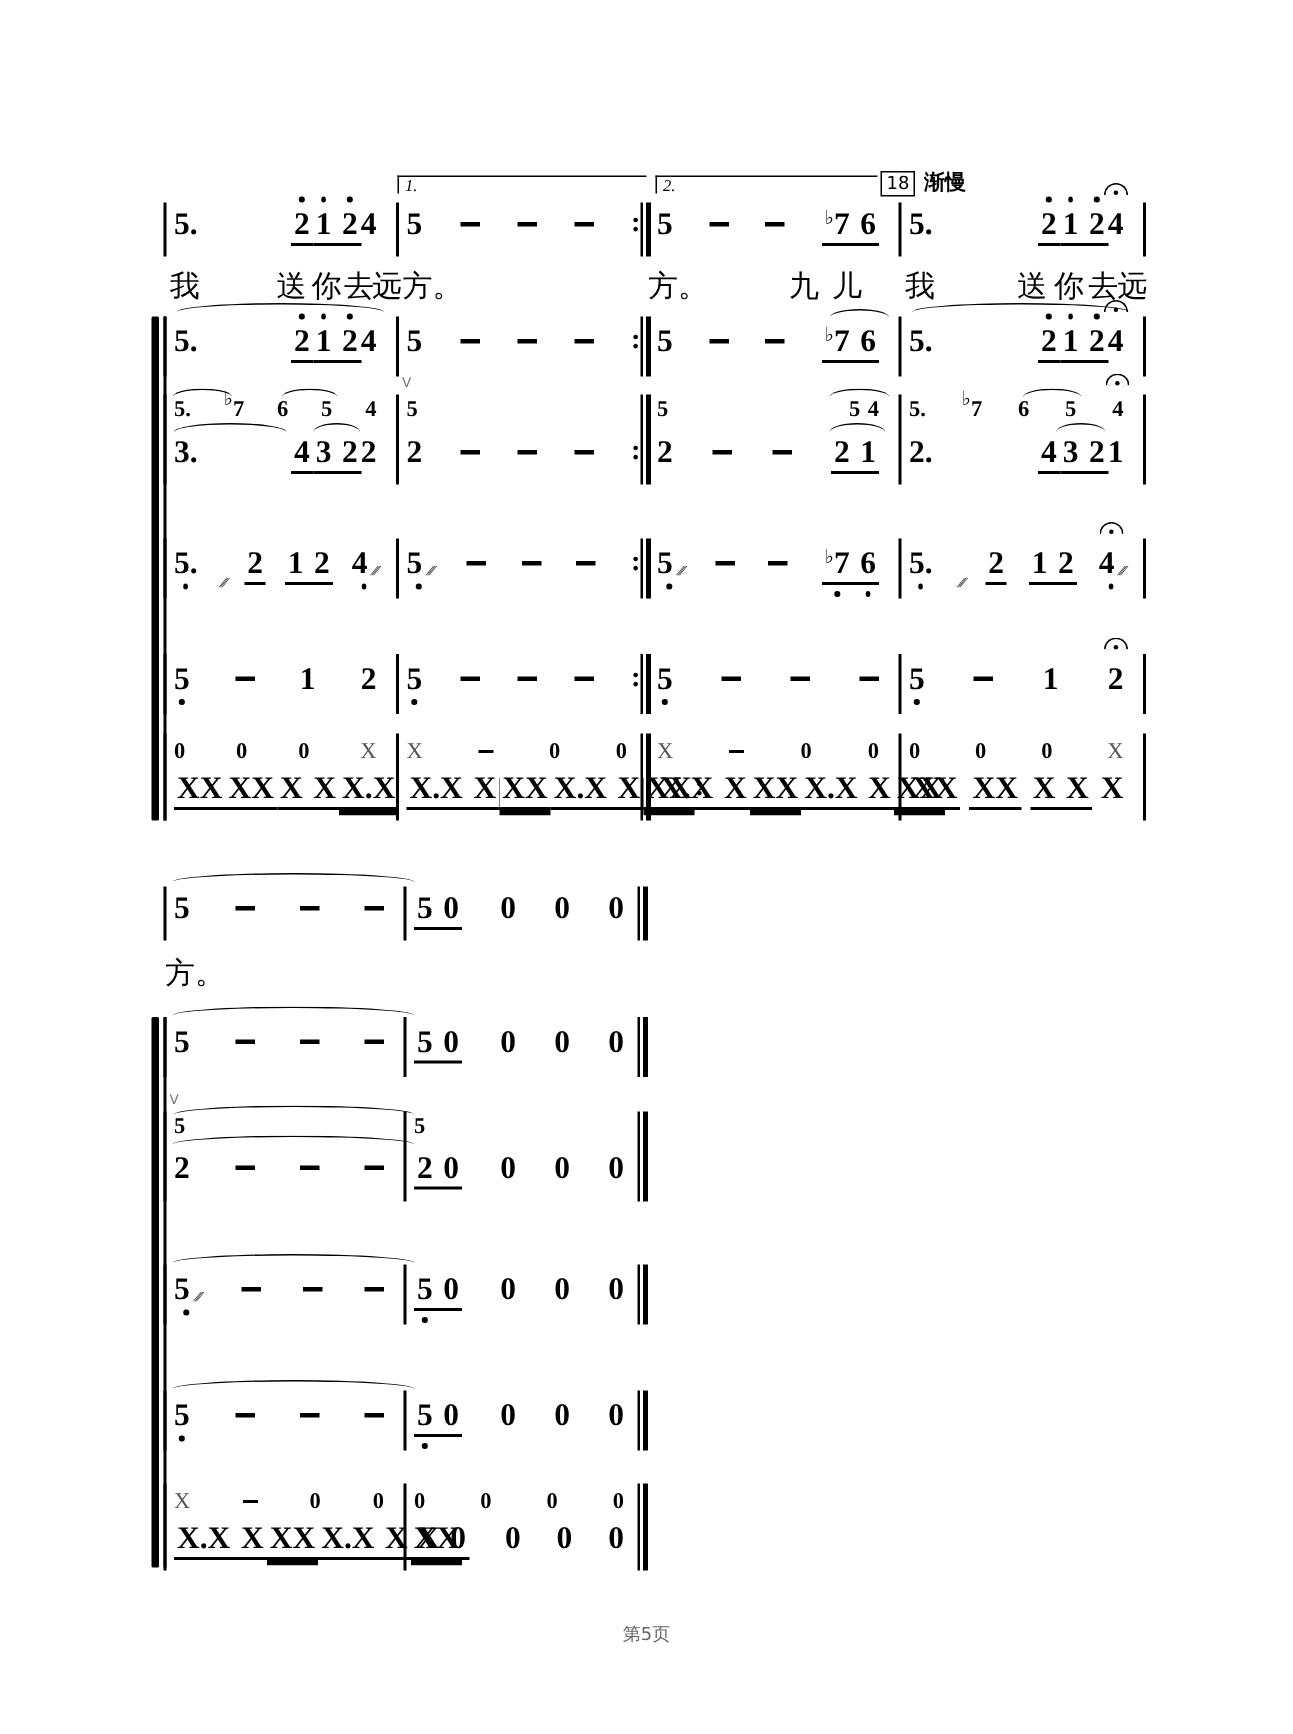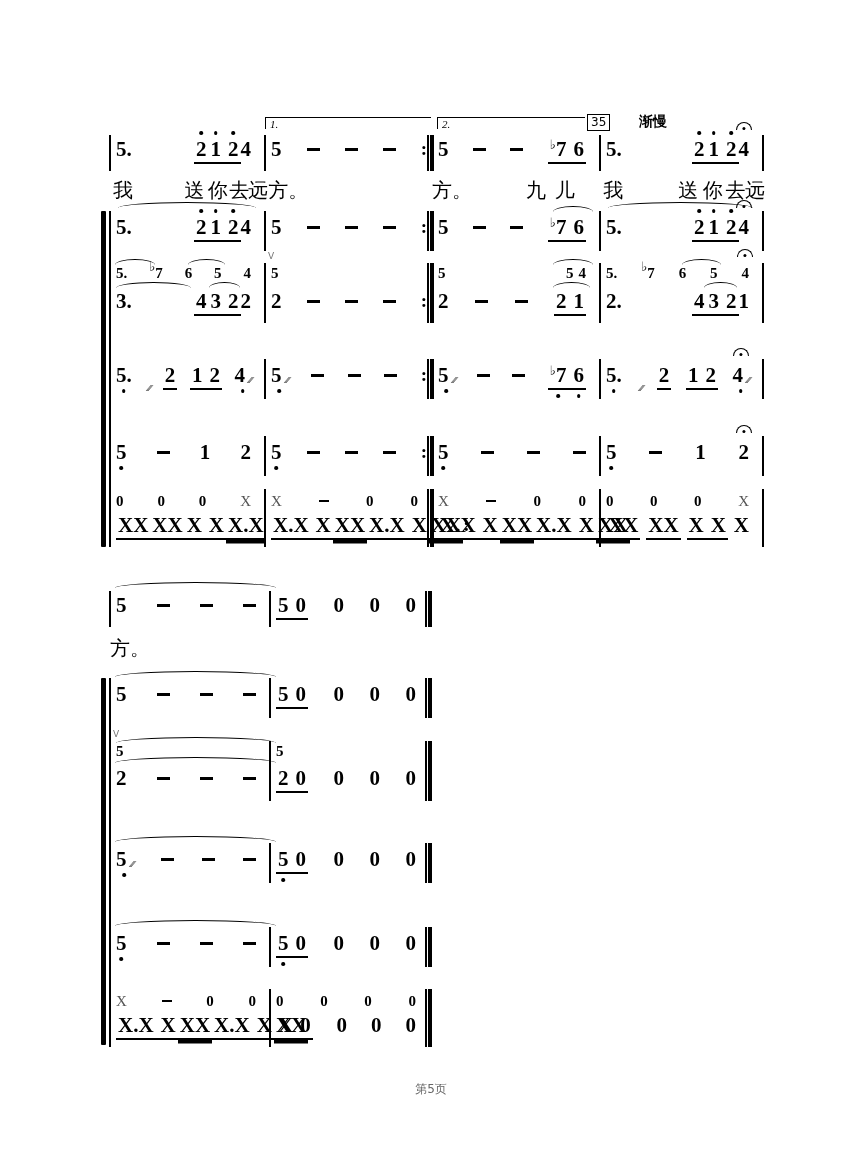--- a/index.html
+++ b/index.html
@@ -65,22 +65,22 @@
   <div id="systems">
       <div class="system" style="left: 95px; top: 115px; width: 690px; height: 450px;">
         <div class="bracket" style="left: 6px; top: 96px; height: 336px;"></div>
         <div class="bar thin" style="left: 14px; top: 96px; height: 336px;"></div>
         <div class="volta" style="left: 170px; top: 2px; width: 166px;">
           <div class="volta-label">1.</div>
         </div>
         <div class="volta" style="left: 342px; top: 2px; width: 148px;">
           <div class="volta-label">2.</div>
         </div>
-        <div class="rehearsal" style="left: 492px; top: -1px;">35</div>
-        <div class="tempo" style="left: 544px; top: -2px; text-align: center;">渐慢</div>
+        <div class="rehearsal" style="left: 492px; top: -1px;">18</div>
+        <div class="tempo" style="left: 521px; top: -2px; text-align: center;">渐慢</div>
         <div class="bar thin" style="left: 14.2px; top: 20px; height: 36px;"></div>
         <div class="bar thin" style="left: 169.2px; top: 20px; height: 36px;"></div>
         <div class="bar repeat" style="left: 332px; top: 20px; height: 36px;"></div>
         <div class="bar thin" style="left: 504.2px; top: 20px; height: 36px;"></div>
         <div class="bar thin" style="left: 667.2px; top: 20px; height: 36px;"></div>
         <div class="cell" style="left: 15px; top: 22px; width: 155px; height: 34px;">
           <div class="note" style="position: relative;">5.</div>
           <div class="sp"></div>
           <div class="tokgrp ulg">
             <div class="note" style="position: relative;">2<div class="dhi"></div></div>

